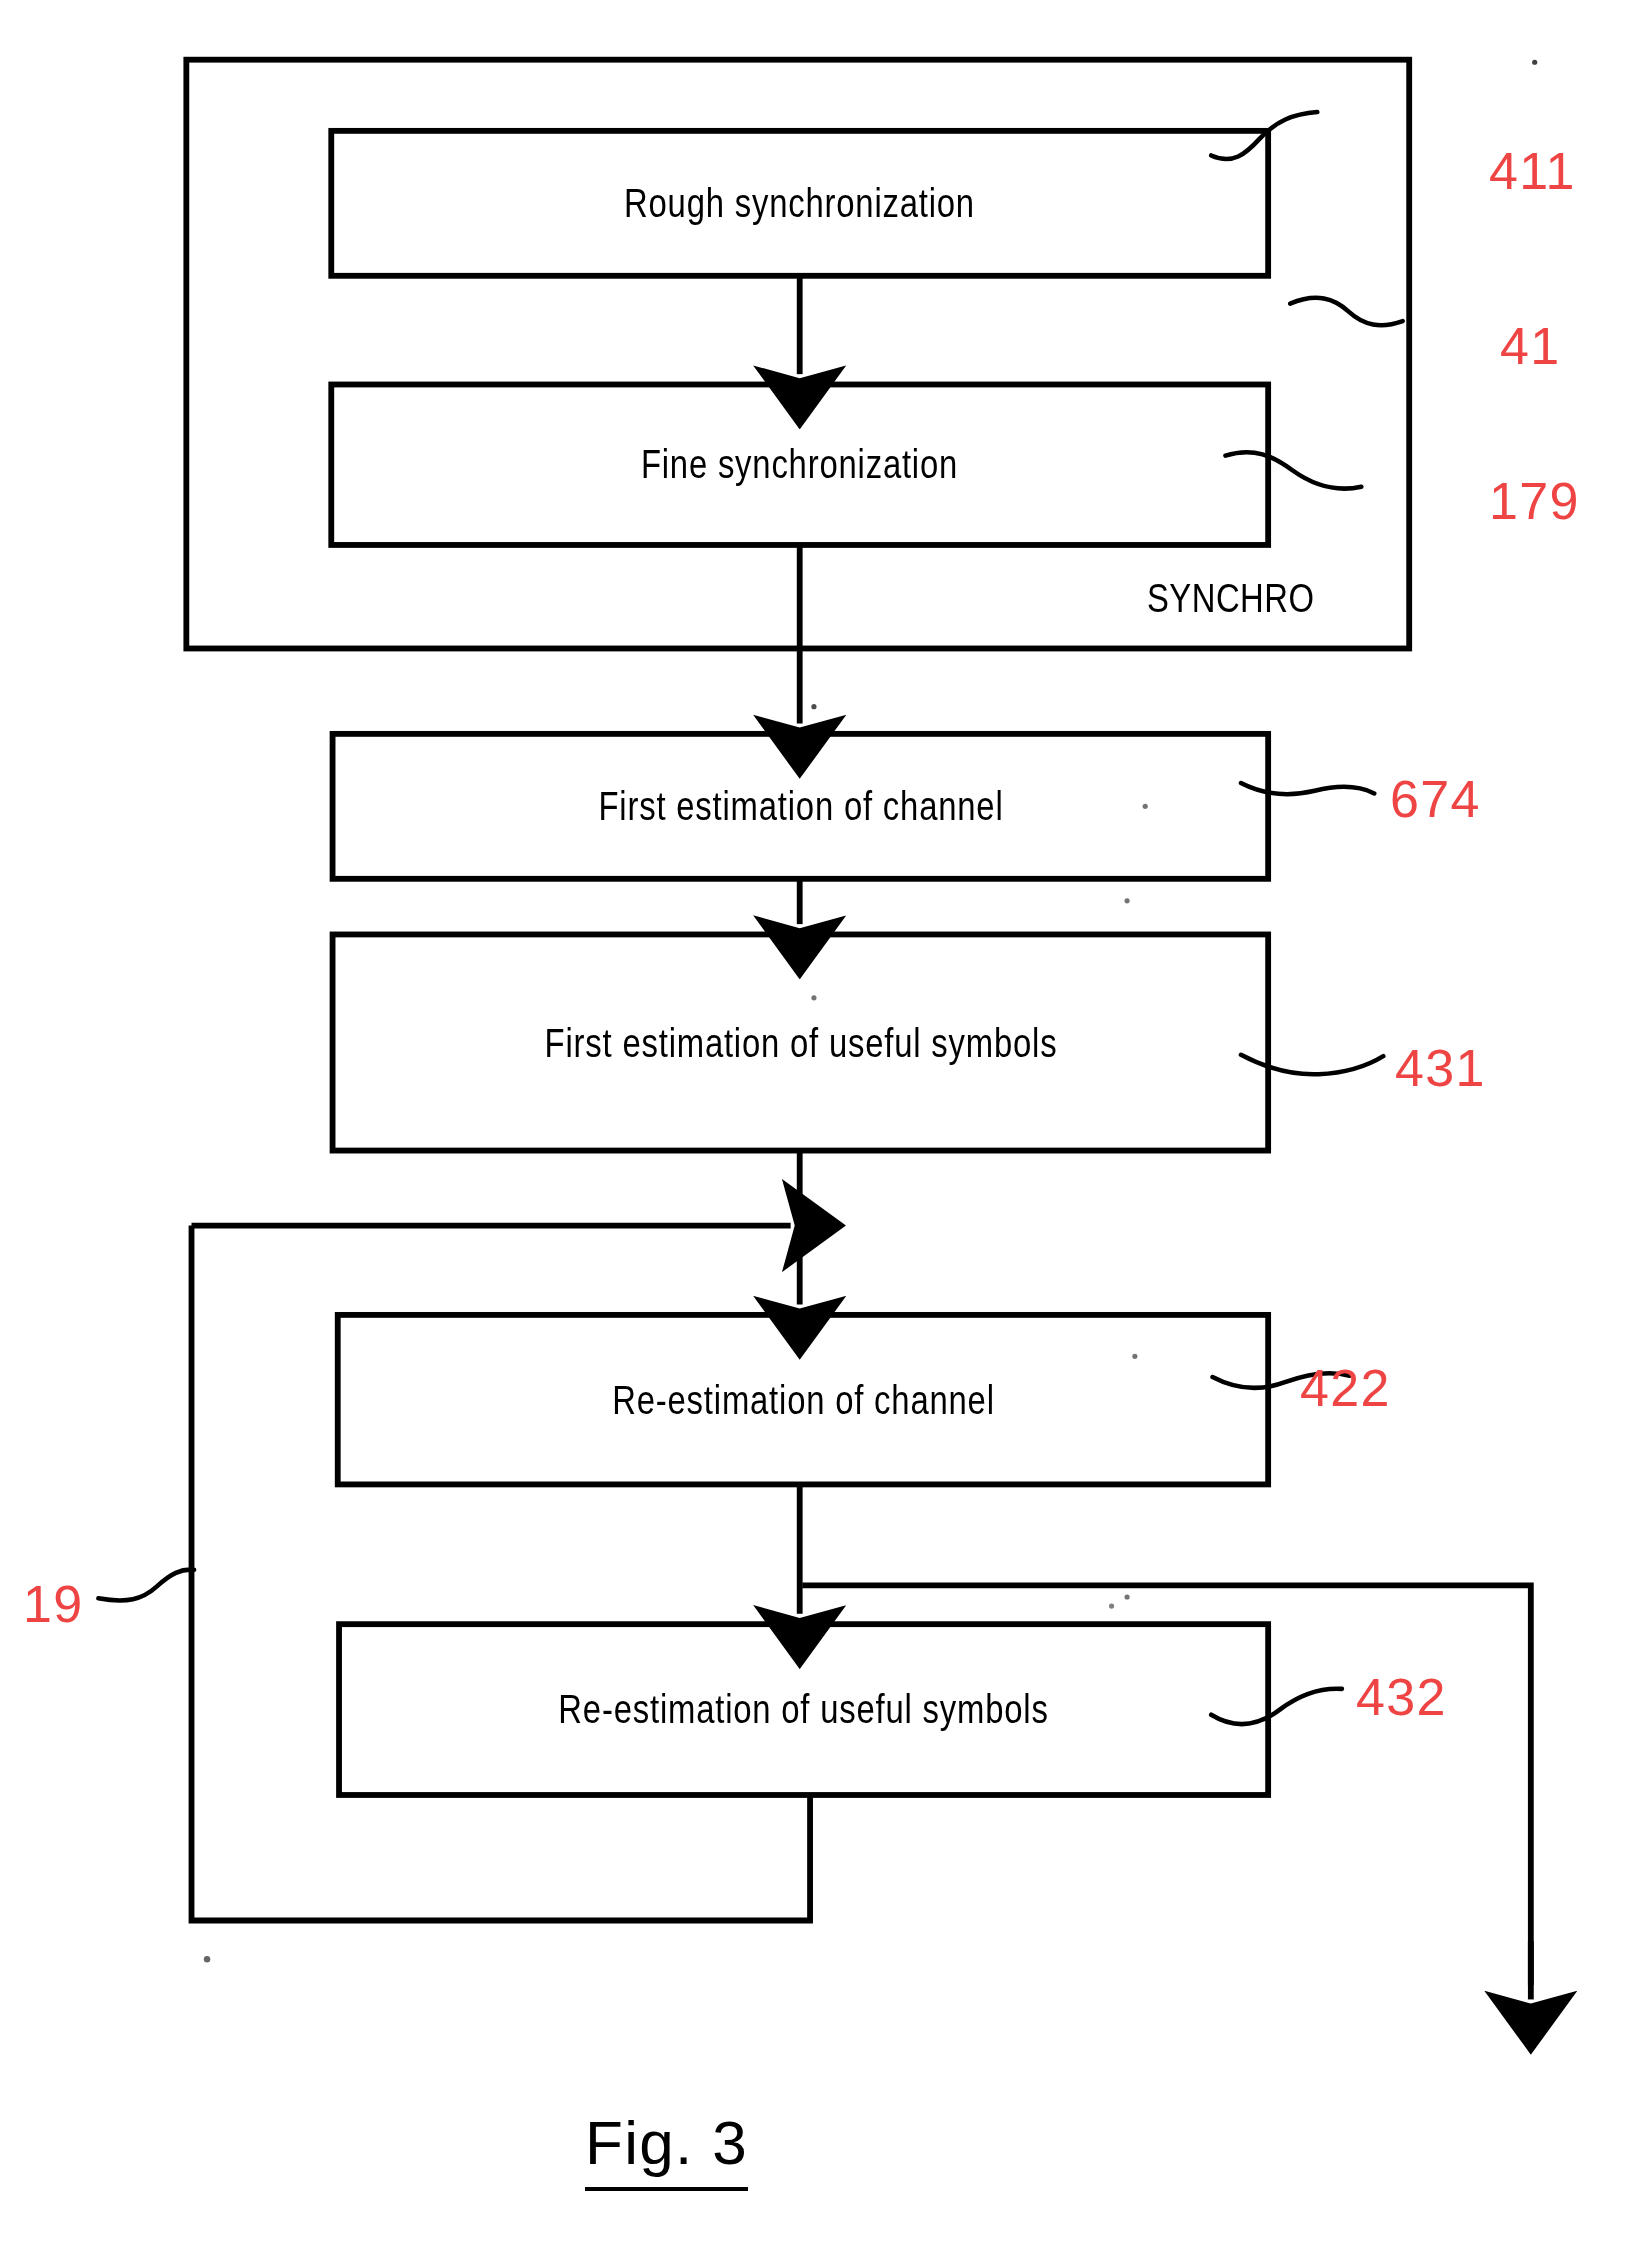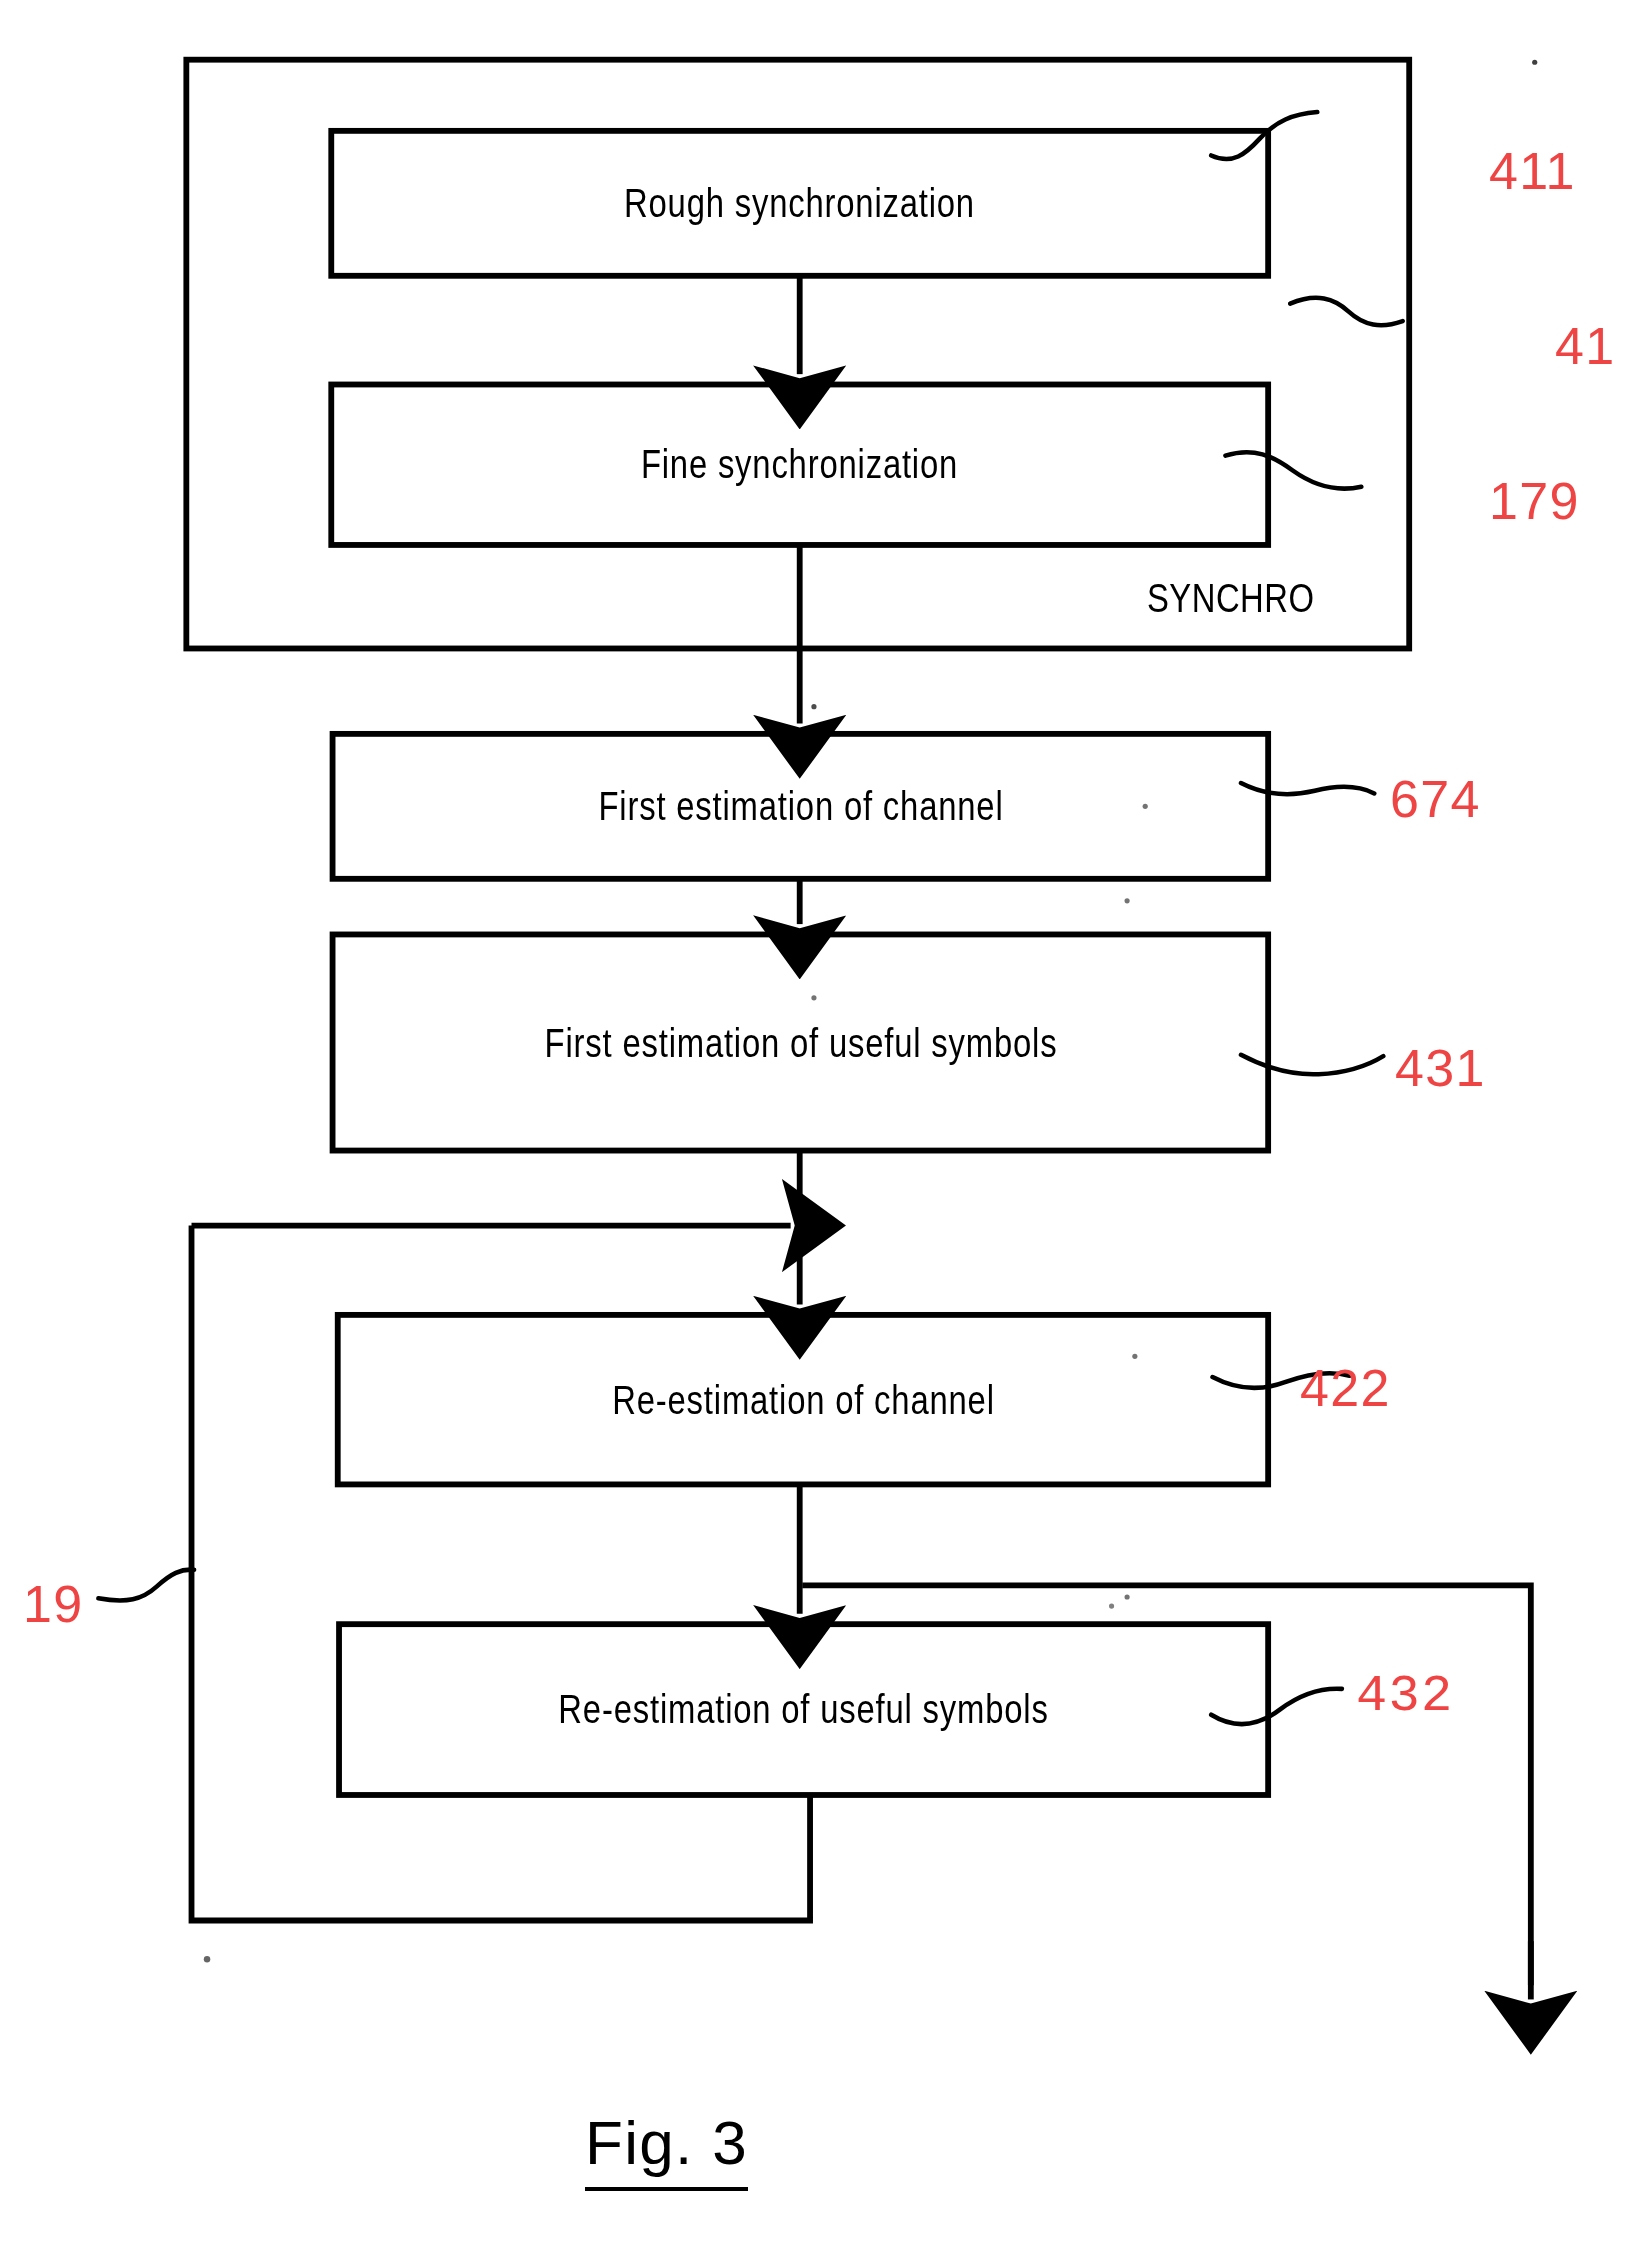--- a/index.html
+++ b/index.html
@@ -154,31 +154,31 @@
   <div class="box-label" style="left:333px; top:935px; width:936px; height:216px;">First  estimation  of  useful  symbols</div>
 
   <div class="box-label" style="left:338px; top:1315px; width:931px; height:170px;">Re-estimation  of  channel</div>
 
   <div class="box-label" style="left:339px; top:1624px; width:929px; height:171px;">Re-estimation  of  useful  symbols</div>
 
   <div class="synchro-label" style="left:1147px; top:576px;">SYNCHRO</div>
 
   <div class="ref-num" style="left:1489px; top:141px;">411</div>
 
-  <div class="ref-num" style="left:1555px; top:316px;">41</div>
+  <div class="ref-num" style="left:1500px; top:316px;">41</div>
 
   <div class="ref-num" style="left:1489px; top:471px;">179</div>
 
   <div class="ref-num" style="left:1390px; top:769px;">674</div>
 
   <div class="ref-num" style="left:1395px; top:1038px;">431</div>
 
   <div class="ref-num" style="left:1300px; top:1358px;">422</div>
 
-  <div class="ref-num" style="left:1356px; top:1667px;font-family:Liberation Mono, monospace;">432</div>
+  <div class="ref-num" style="left:1356px; top:1667px;">432</div>
 
   <div class="ref-num" style="left:23px; top:1574px;">19</div>
 
   <div class="fig-caption">
     <u>Fig. 3</u>
   </div>
 
 </div>
 
 

